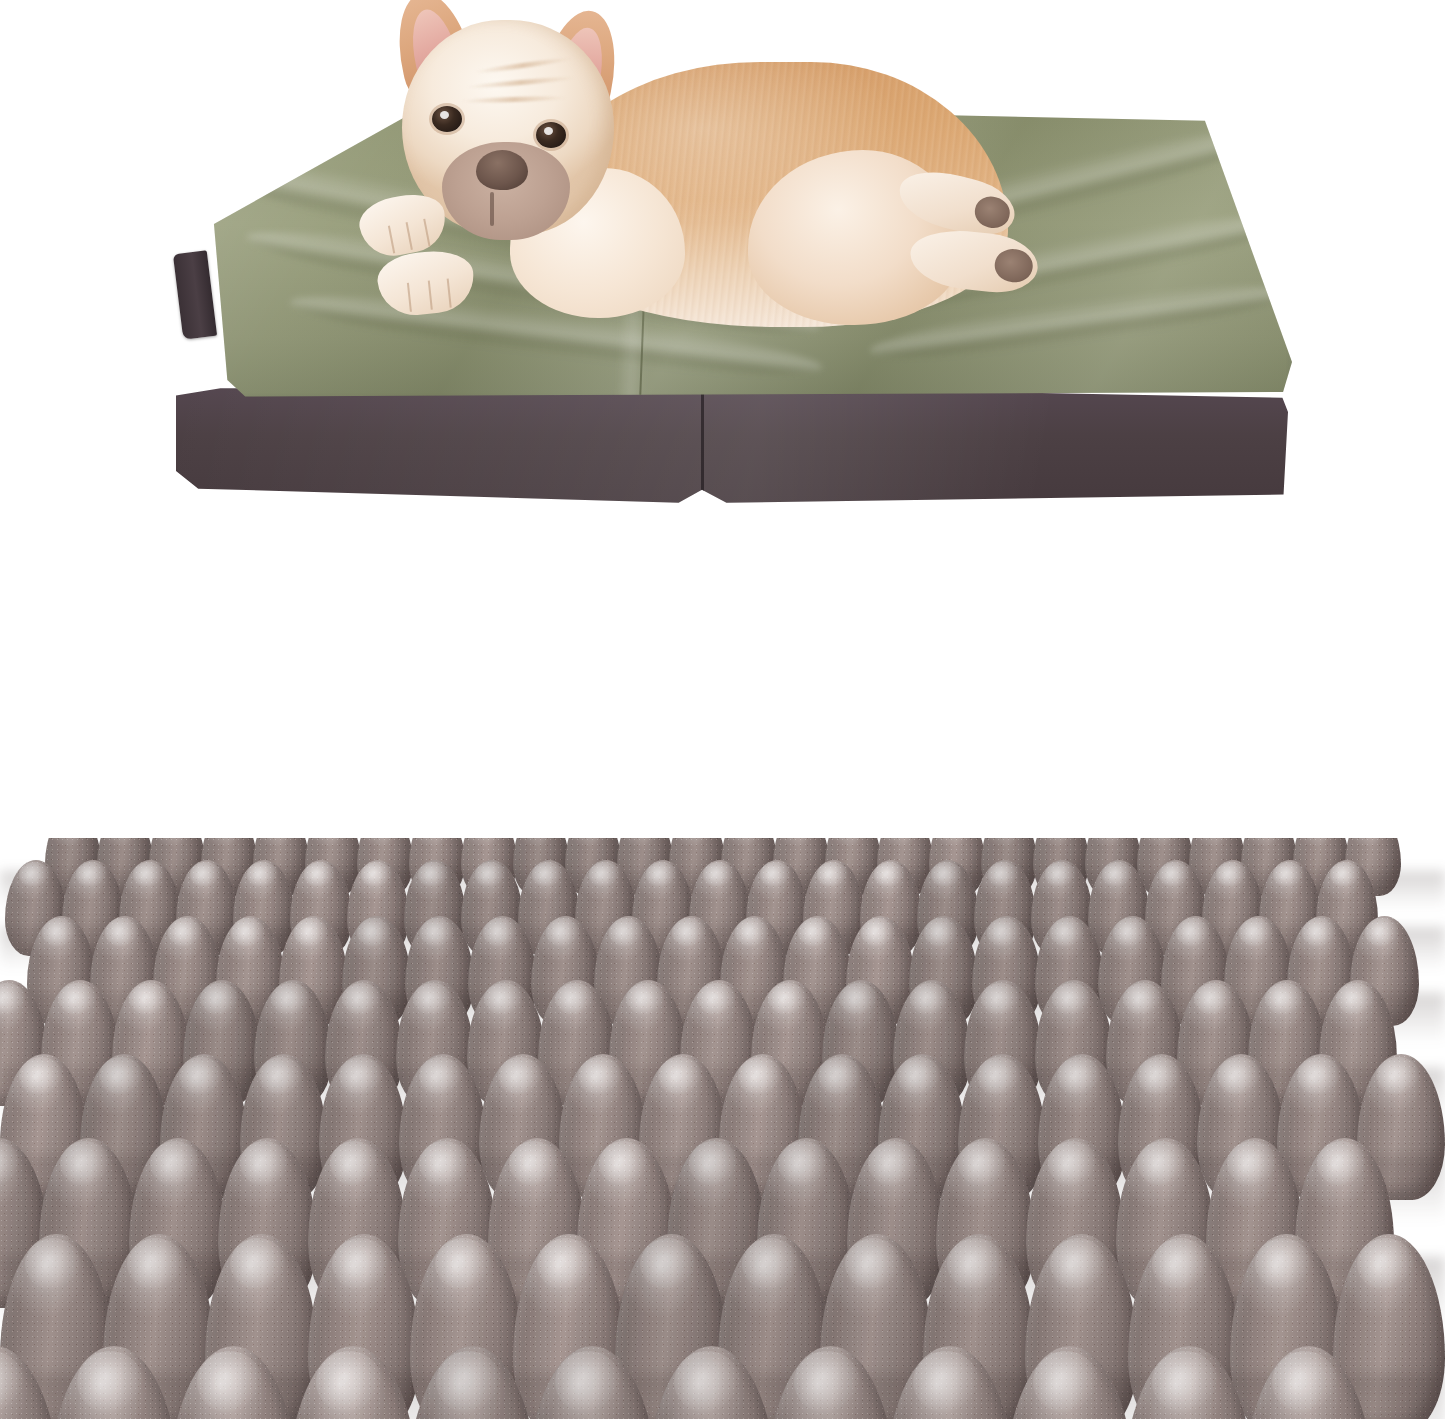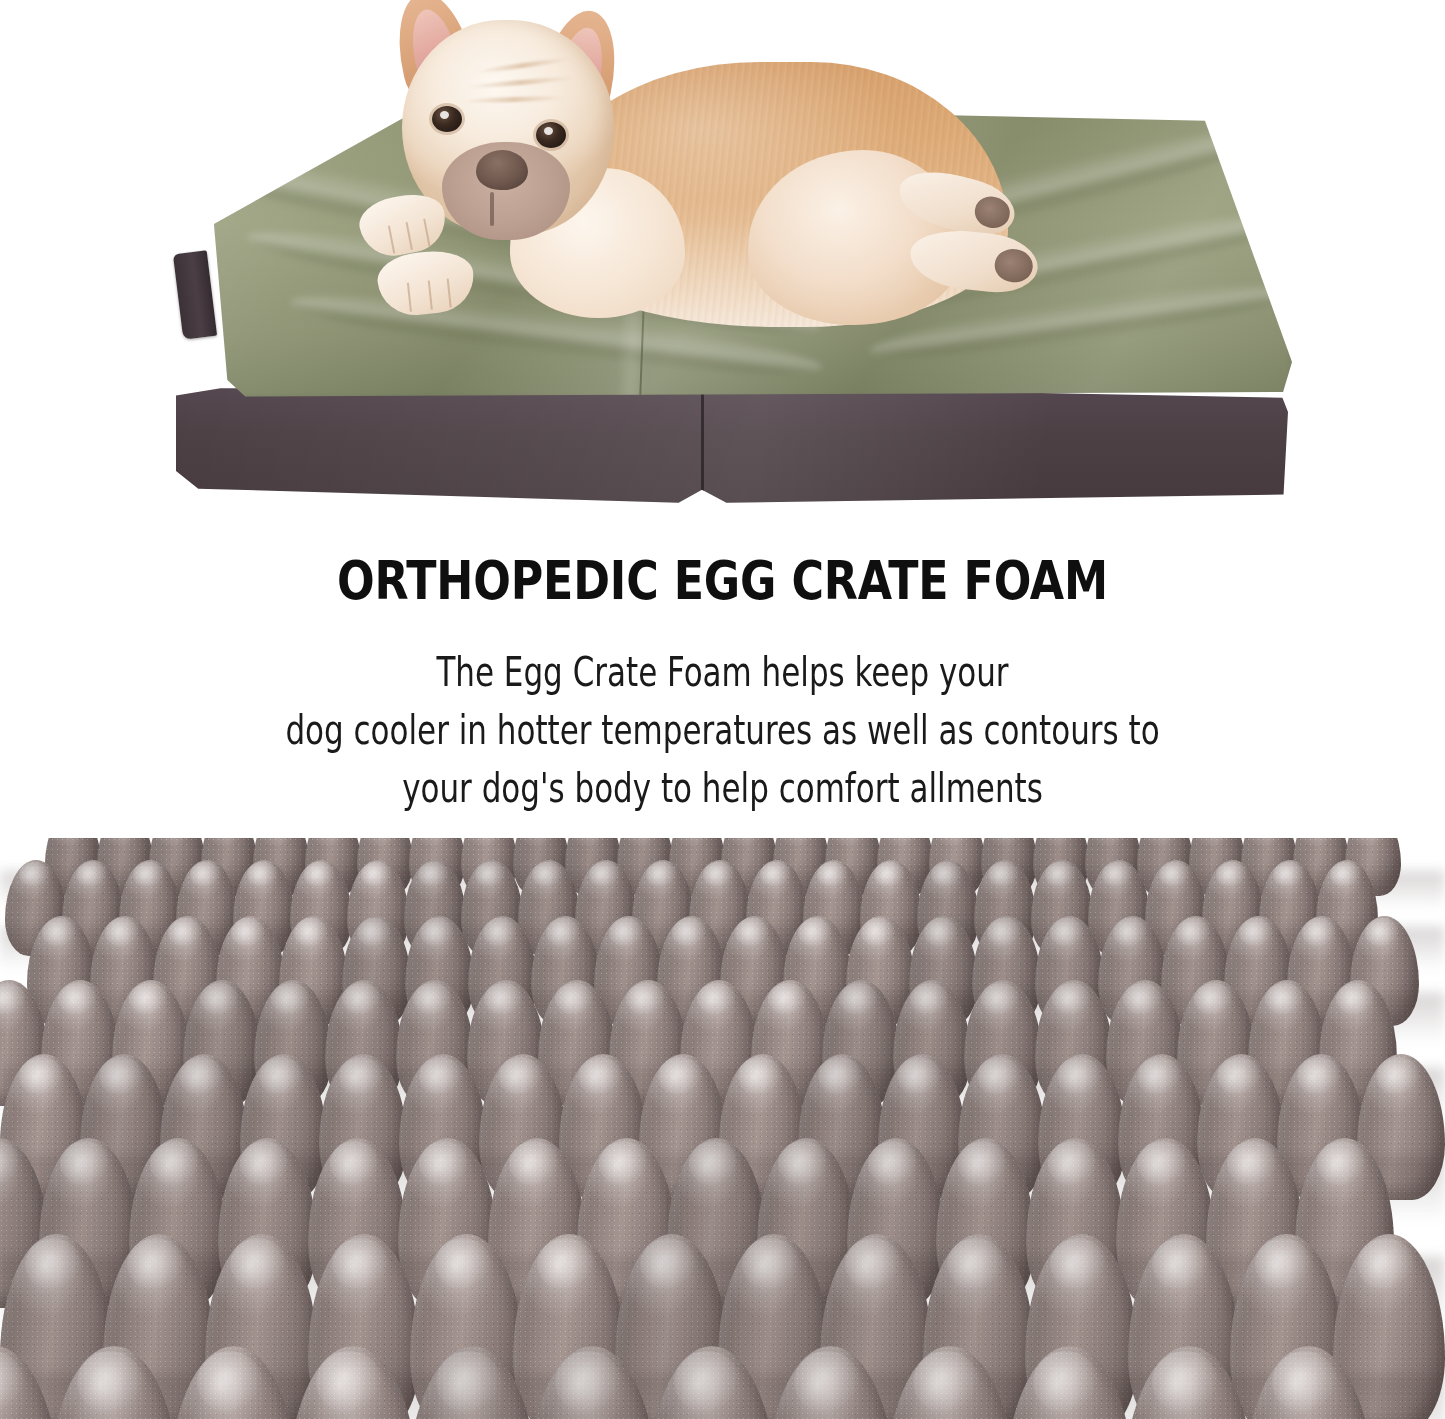--- a/index.html
+++ b/index.html
@@ -508,28 +508,20 @@
         <div class="toe" style="left:74%"></div>
       </div>
       <div class="dog-paw dog-paw-b">
         <div class="toe" style="left:30%"></div>
         <div class="toe" style="left:52%"></div>
         <div class="toe" style="left:72%"></div>
       </div>
     </div>
   </div>
 
-  <div id="copy">
-    <h1 id="headline">ORTHOPEDIC EGG CRATE FOAM</h1>
-    <p id="subcopy">
-      <span class="ln">The Egg Crate Foam helps keep your</span>
-      <span class="ln">dog cooler in hotter temperatures as well as contours to</span>
-      <span class="ln">your dog's body to help comfort allments</span>
-    </p>
-  </div>
 
   <div id="foam">
       <div class="foam-row" style="top: -26px; height: 84px; z-index: 10; margin-left: 0px;">
         <div class="bump" style="width: 56px; height: 84px; margin-left: 0px; filter: brightness(0.964);"></div>
         <div class="bump" style="width: 56px; height: 84px; margin-left: -4px; filter: brightness(0.973);"></div>
         <div class="bump" style="width: 56px; height: 84px; margin-left: -4px; filter: brightness(0.982);"></div>
         <div class="bump" style="width: 56px; height: 84px; margin-left: -4px; filter: brightness(0.991);"></div>
         <div class="bump" style="width: 56px; height: 84px; margin-left: -4px; filter: brightness(1);"></div>
         <div class="bump" style="width: 56px; height: 84px; margin-left: -4px; filter: brightness(1.009);"></div>
         <div class="bump" style="width: 56px; height: 84px; margin-left: -4px; filter: brightness(1.018);"></div>

